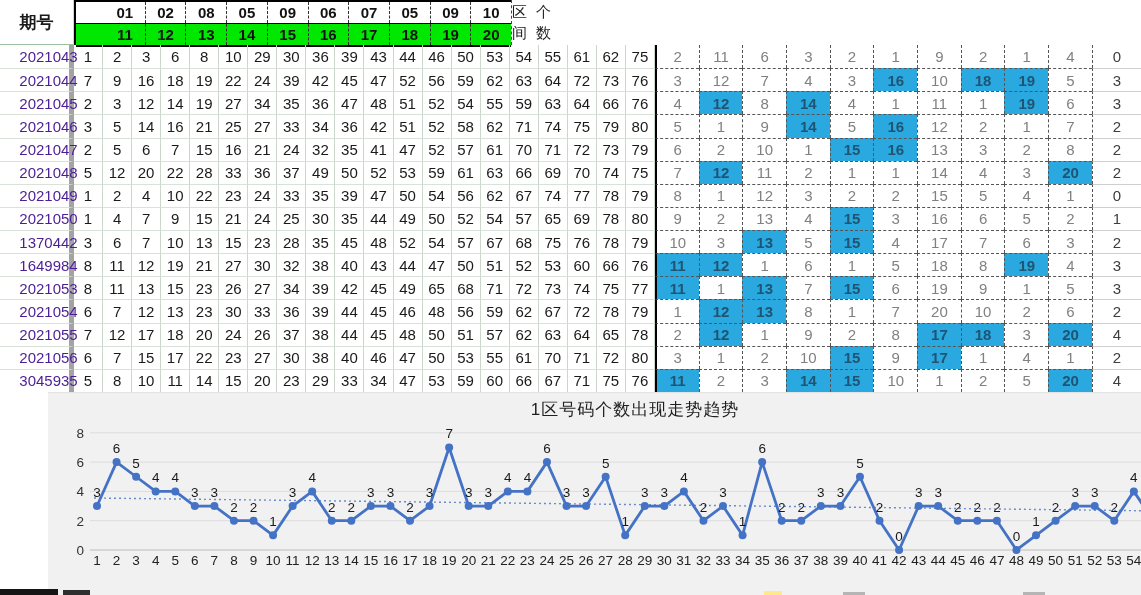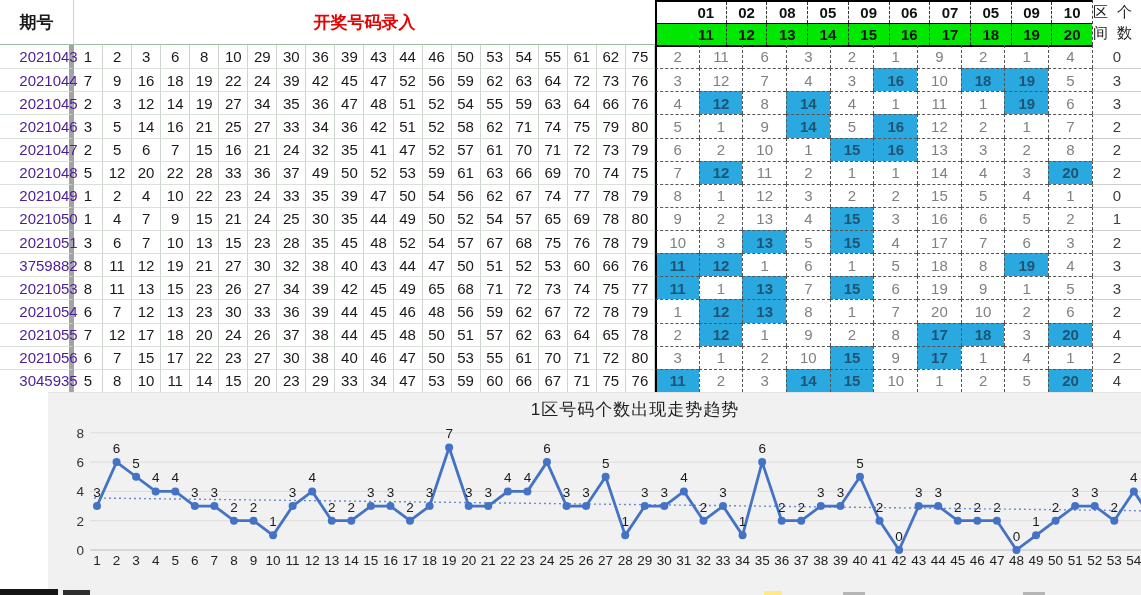--- a/index.html
+++ b/index.html
@@ -55,21 +55,20 @@
   .frag{position:absolute;z-index:7;}
 </style>
 </head>
 <body>
 
 <div class="screen">
 
   <div class="table-wrap">
     <div class="theader">
       <div class="h-period">期号</div>
-      <div class="h-title">开奖号码录入</div>
       <div class="h-zone">
         <div class="h-zrow1">
             <div class="h-zcell">01</div>
             <div class="h-zcell">02</div>
             <div class="h-zcell">08</div>
             <div class="h-zcell">05</div>
             <div class="h-zcell">09</div>
             <div class="h-zcell">06</div>
             <div class="h-zcell">07</div>
             <div class="h-zcell">05</div>
@@ -361,21 +360,21 @@
           <div class="zcell">4</div>
           <div class="zcell hit">15</div>
           <div class="zcell">3</div>
           <div class="zcell">16</div>
           <div class="zcell">6</div>
           <div class="zcell">5</div>
           <div class="zcell">2</div>
           <div class="ccell">1</div>
         </div>
         <div class="trow">
-          <div class="pcell">2021051</div>
+          <div class="pcell">1370442</div>
           <div class="ncell">3</div>
           <div class="ncell">6</div>
           <div class="ncell">7</div>
           <div class="ncell">10</div>
           <div class="ncell">13</div>
           <div class="ncell">15</div>
           <div class="ncell">23</div>
           <div class="ncell">28</div>
           <div class="ncell">35</div>
           <div class="ncell">45</div>
@@ -395,21 +394,21 @@
           <div class="zcell">5</div>
           <div class="zcell hit">15</div>
           <div class="zcell">4</div>
           <div class="zcell">17</div>
           <div class="zcell">7</div>
           <div class="zcell">6</div>
           <div class="zcell">3</div>
           <div class="ccell">2</div>
         </div>
         <div class="trow">
-          <div class="pcell">3759882</div>
+          <div class="pcell">1649984</div>
           <div class="ncell">8</div>
           <div class="ncell">11</div>
           <div class="ncell">12</div>
           <div class="ncell">19</div>
           <div class="ncell">21</div>
           <div class="ncell">27</div>
           <div class="ncell">30</div>
           <div class="ncell">32</div>
           <div class="ncell">38</div>
           <div class="ncell">40</div>

